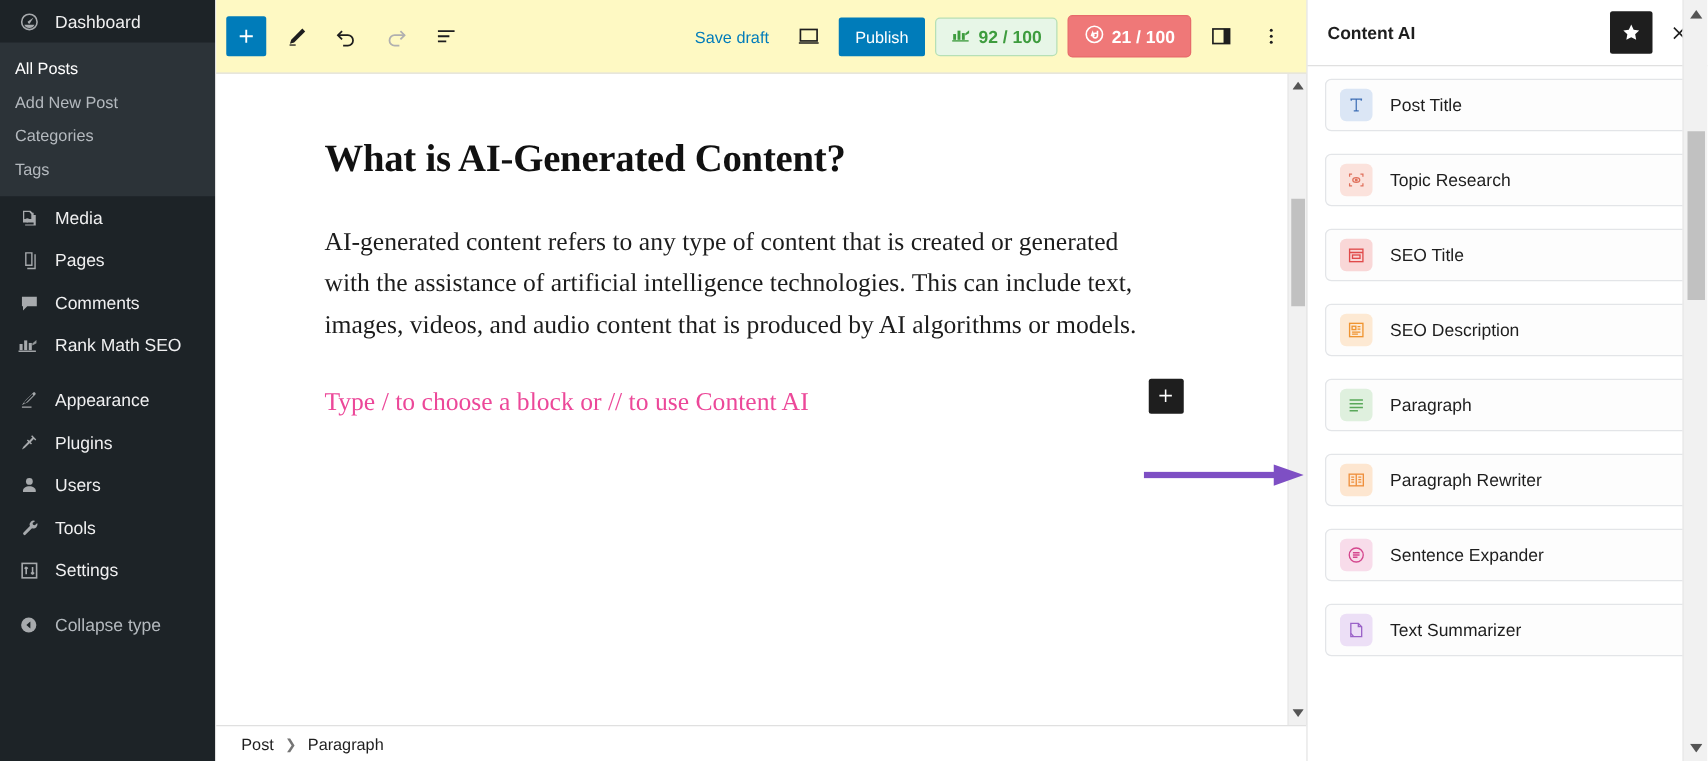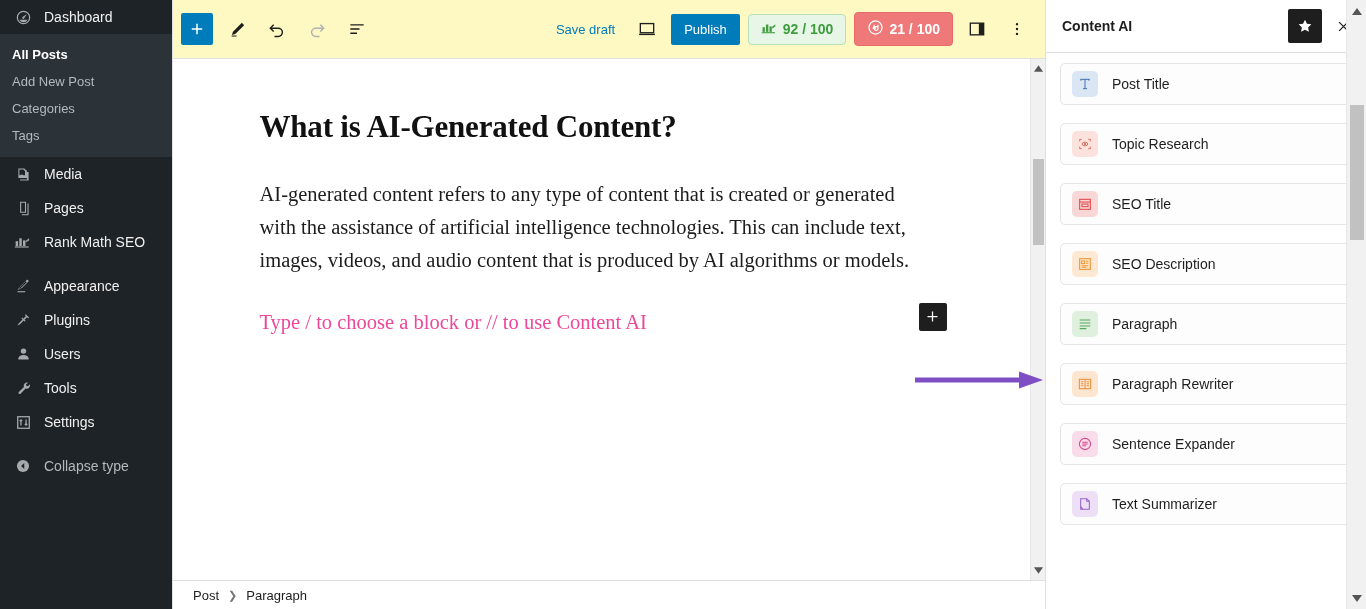--- a/index.html
+++ b/index.html
@@ -49,21 +49,21 @@
   }
   .menu-top.dim .lbl { color: #b4b9be; }
   .submenu { background: #2c3338; padding: 7px 0 8px 0; }
   .submenu li {
     list-style: none;
     padding: 6px 0 6px 12px;
     font-size: 13px;
     color: #b4b9be;
     cursor: pointer;
   }
-  .submenu li.cur { color: #fff; font-weight: 700; }
+  .submenu li.cur { color: #fff; font-weight: 400; }
   .sep { height: 10px; }
   .wp-svg { display: block; }
 
   
   .editor-col {
     flex: 1 1 auto;
     display: flex; flex-direction: column;
     height: 609px;
     position: relative;
     background: #fff;
@@ -282,20 +282,28 @@
 
     <div class="menu-top">
       <span class="ic">
         <svg class="wp-svg" width="17" height="17" viewBox="0 0 20 20" fill="currentColor">
             <path d="M6 2h7v13H6V2zm1.3 1.3v10.4h4.4V3.3H7.3zM14 4h2v14H8v-1.3h6.7V4z"></path>
           </svg>
       </span>
       <span class="lbl">Pages</span>
     </div>
 
+    <div class="menu-top">
+      <span class="ic">
+        <svg class="wp-svg" width="17" height="17" viewBox="0 0 20 20" fill="currentColor">
+            <path d="M3 4h14v9H8l-4 4v-4H3V4z"></path>
+          </svg>
+      </span>
+      <span class="lbl">Comments</span>
+    </div>
 
     <div class="menu-top">
       <span class="ic">
         <svg class="wp-svg" width="18" height="16" viewBox="0 0 22 16" fill="currentColor">
             <rect x="2" y="7" width="3" height="6"></rect>
             <rect x="6.5" y="3.5" width="3" height="9.5"></rect>
             <rect x="11" y="6" width="3" height="7"></rect>
             <path d="M14.5 6.5l4-3.5v3.2l-4 2.3z" opacity=".85"></path>
             <rect x="1" y="13.4" width="17" height="1.4"></rect>
           </svg>

